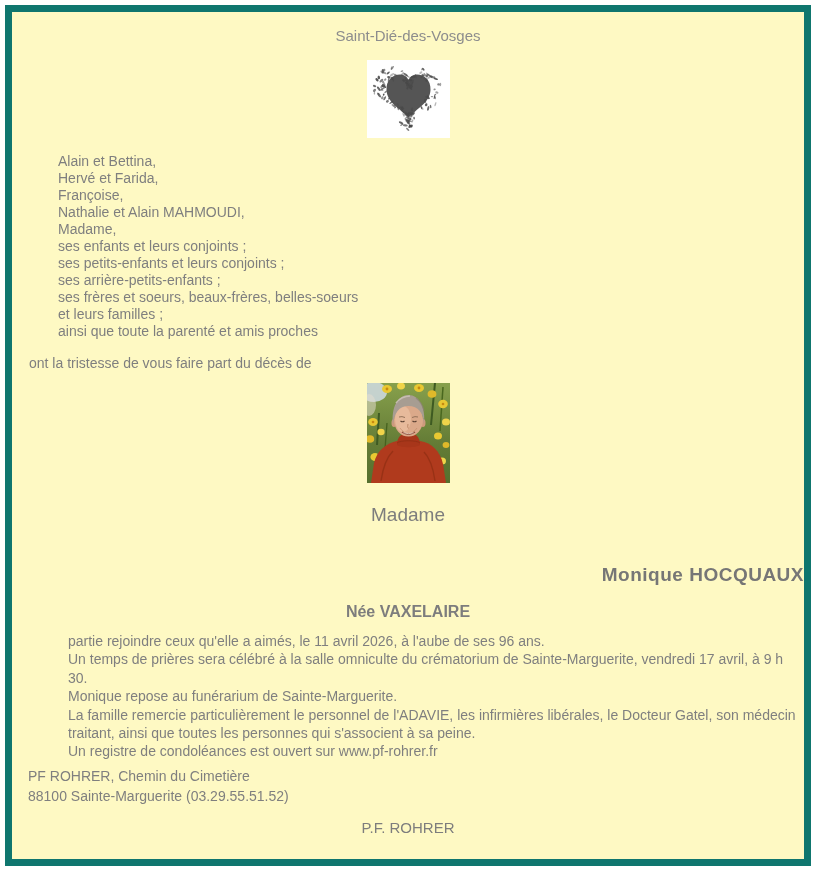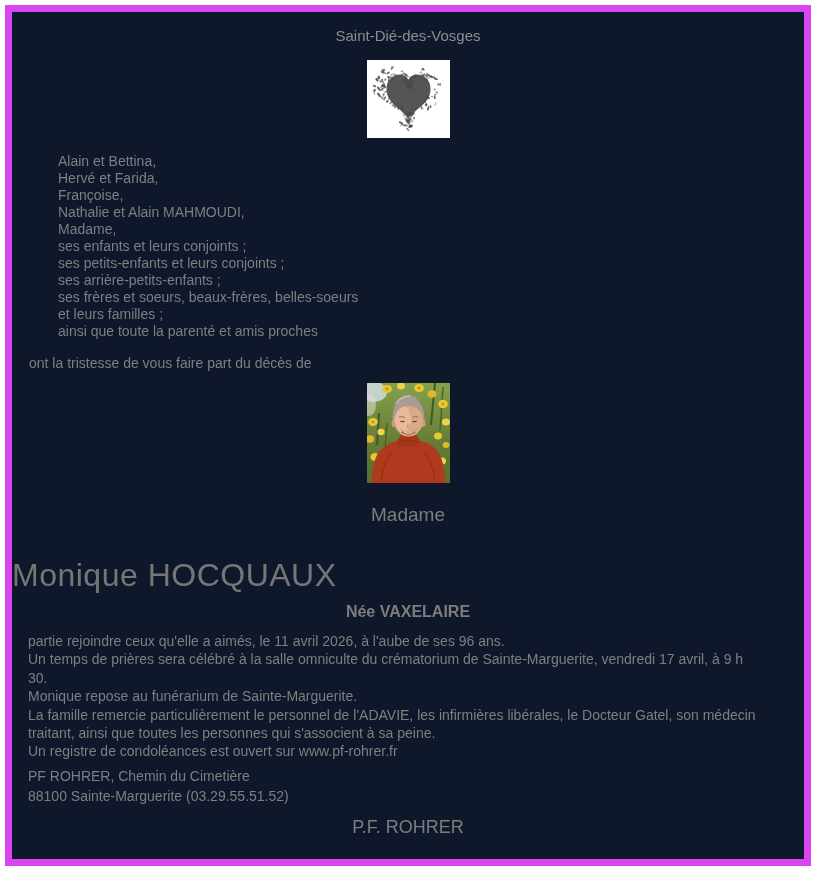--- a/index.html
+++ b/index.html
@@ -3,21 +3,21 @@
 <meta charset="utf-8">
 <style>
   html,body{margin:0;padding:0;}
   body{
     width:816px;height:871px;position:relative;background:#ffffff;
     font-family:"Liberation Sans","DejaVu Sans",sans-serif;
     overflow:hidden;
   }
   .sheet{
     position:absolute;left:5px;top:5px;width:792px;height:847px;
-    border:7px solid #d946ef;background:#0f172a;box-sizing:content-box;
+    border:7px solid #0f766e;background:#fef9c3;box-sizing:content-box;
   }
   .city{
     margin-top:15px;text-align:center;
     font-size:15px;line-height:17px;color:#8d8d8d;
   }
   .heart-wrap{
     width:83px;height:78px;margin:16px auto 0;background:#ffffff;
   }
   .heart-wrap svg{display:block;width:83px;height:78px;}
   .family{
@@ -30,40 +30,40 @@
   }
   .photo-wrap{
     width:83px;height:100px;margin:11px auto 0;overflow:hidden;
   }
   .photo-wrap svg{display:block;width:83px;height:100px;}
   .civility{
     margin-top:21px;text-align:center;
     font-size:19px;line-height:22px;color:#7d7d7d;
   }
   .name{
-    margin:32px 0 0 0;text-align:left;font-weight:normal;
-    font-size:32px;line-height:34px;color:#767676;letter-spacing:0.5px;
+    margin:32px 0 0 0;text-align:right;font-weight:bold;
+    font-size:19px;line-height:34px;color:#767676;letter-spacing:0.5px;
   }
   .maiden{
     margin-top:11px;text-align:center;font-weight:bold;
     font-size:16px;line-height:18px;color:#7d7d7d;
   }
   .body-block{
     margin-top:11px;padding-left:16px;padding-right:4px;
-    font-size:14px;line-height:18.4px;color:#7f7f7f;
+    font-size:14px;line-height:18.4px;color:#7f7f7f;margin-left:40px;
   }
   .body-line{white-space:nowrap;}
   .address{
     margin-top:5px;padding-left:16px;
     font-size:14px;line-height:20px;color:#7f7f7f;
   }
   .address div{white-space:nowrap;}
   .signature{
     margin-top:13px;text-align:center;
-    font-size:18px;line-height:17px;color:#7d7d7d;
+    font-size:15px;line-height:17px;color:#7d7d7d;
   }
 </style>
 </head>
 <body>
 
 <div class="sheet">
 
   <div class="city">Saint-Dié-des-Vosges</div>
 
   <div class="heart-wrap">

